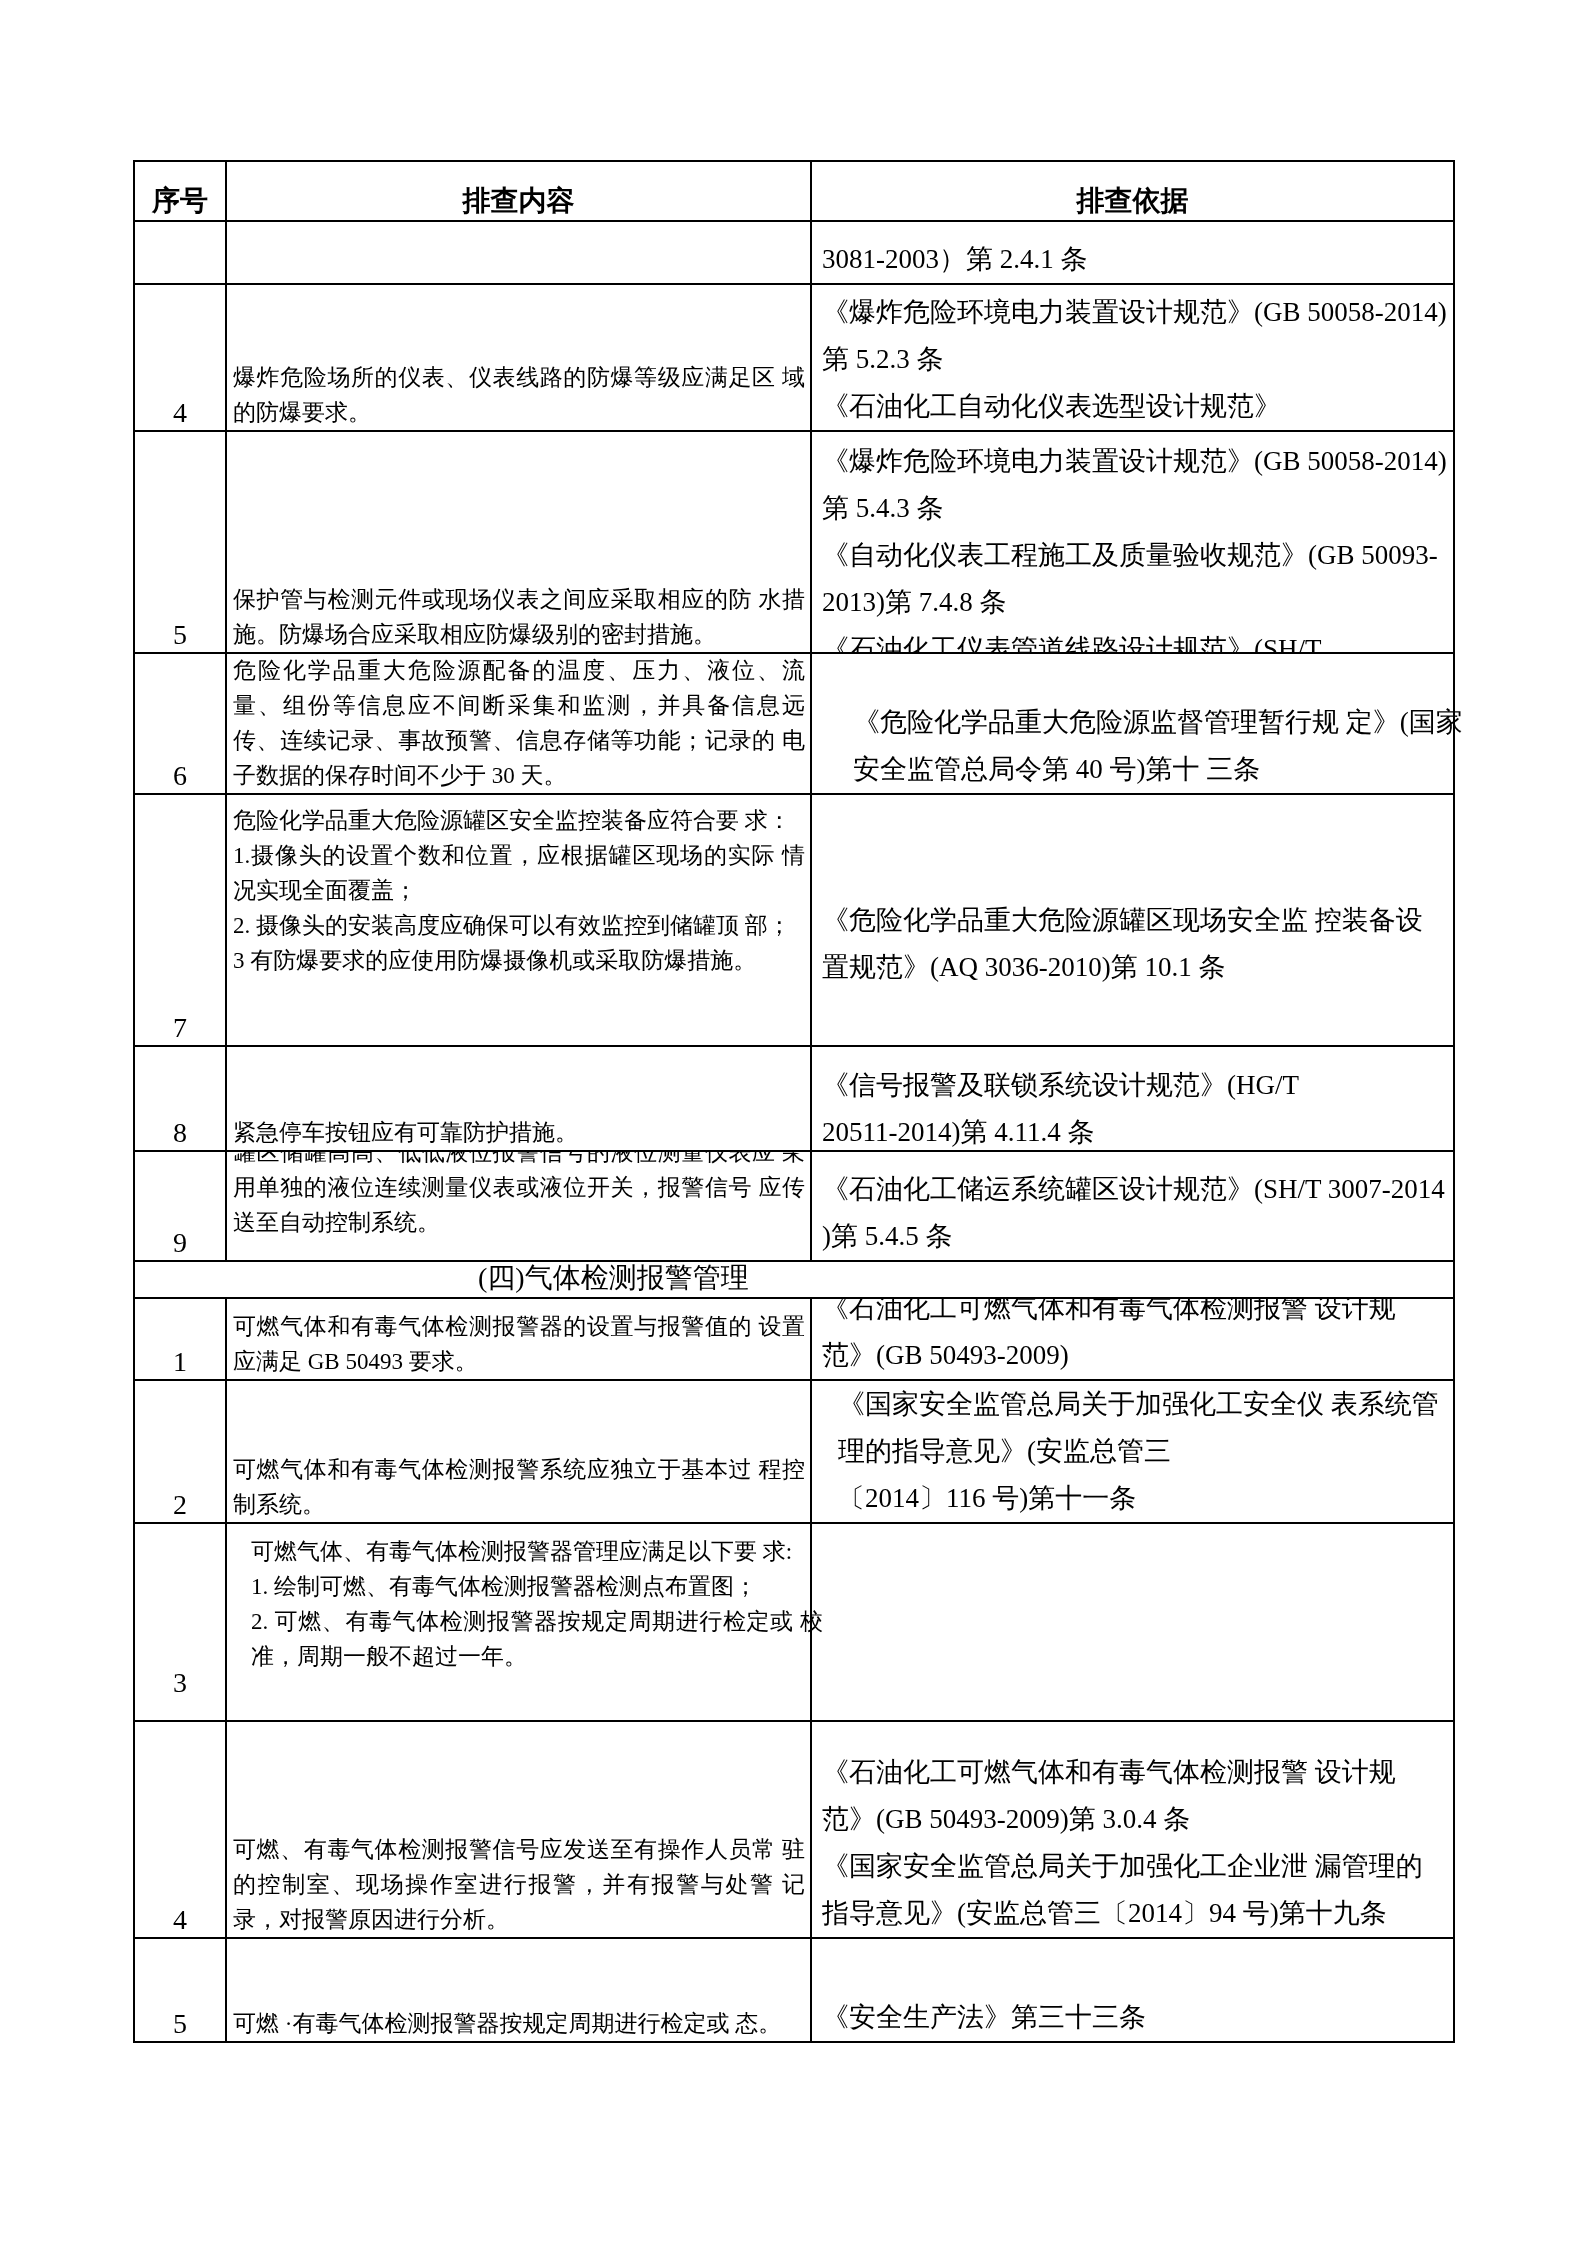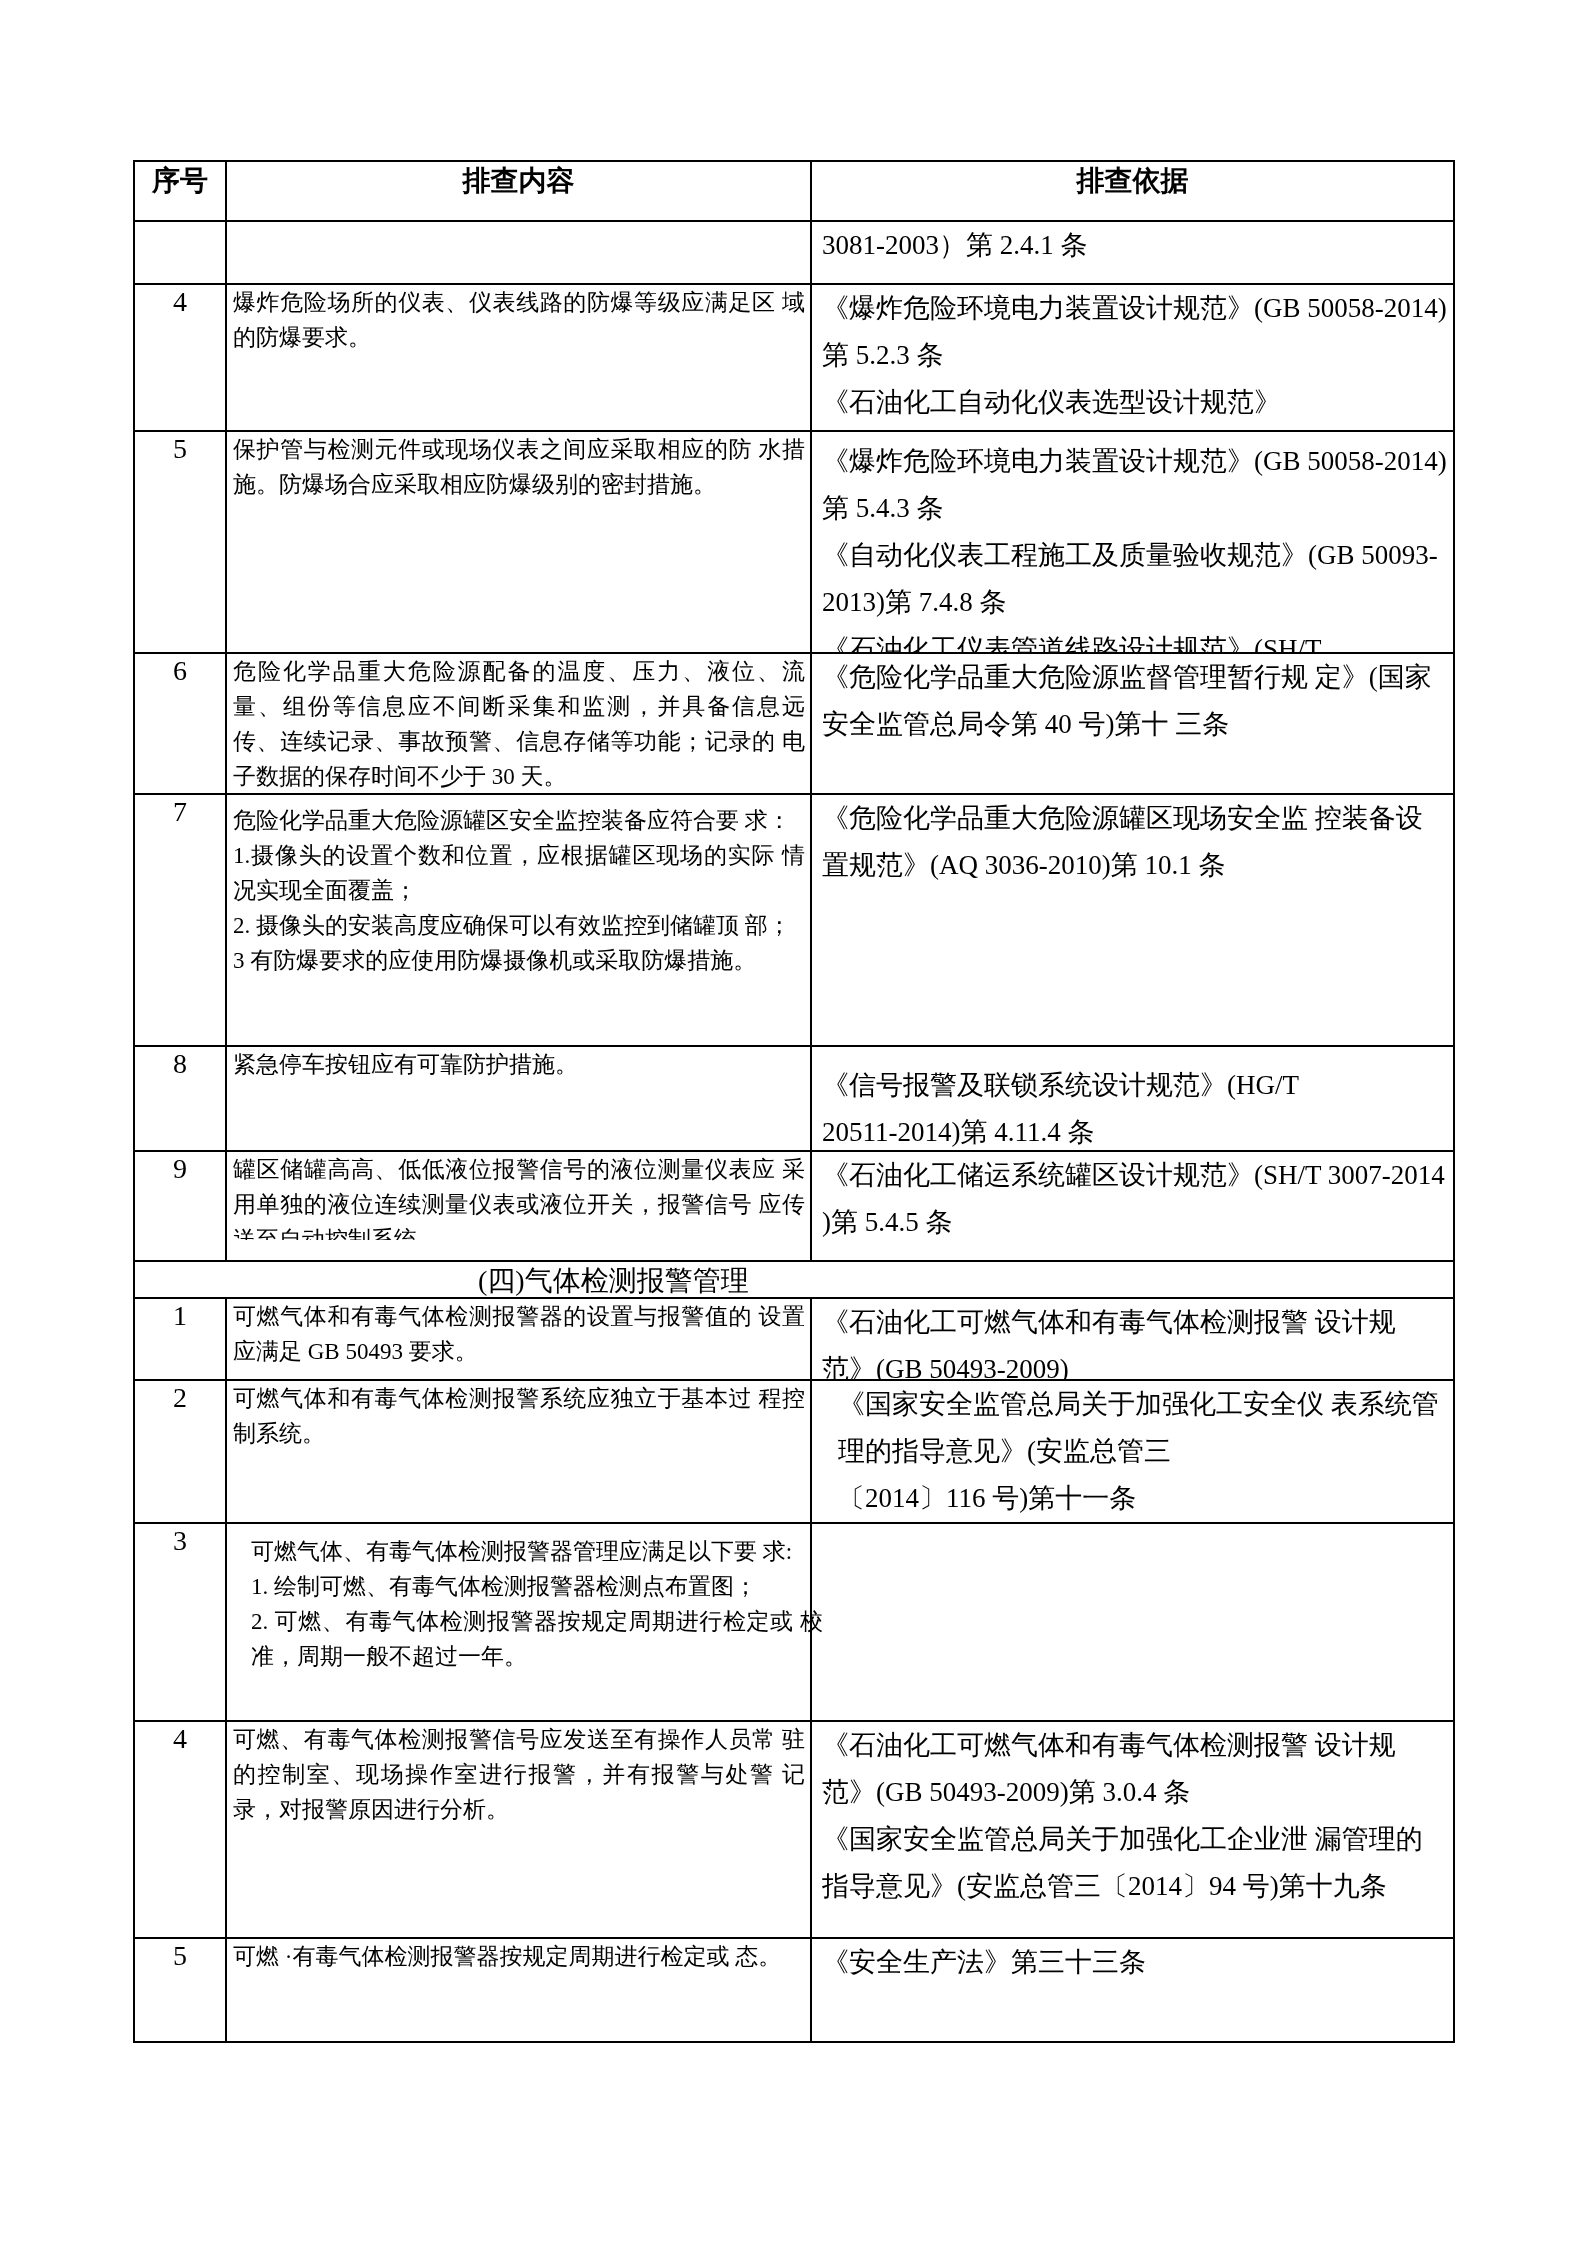--- a/index.html
+++ b/index.html
@@ -24,21 +24,21 @@
     border:2px solid #000;
     padding:0;
     vertical-align:top;
   }
   .cellbox{
     display:flex;
     overflow:hidden;
     box-sizing:border-box;
     width:100%;
   }
-  .v-mid{align-items:flex-start;border-radius:19px;}
+  .v-mid{align-items:flex-end;border-radius:19px;}
   .v-top{align-items:flex-start;}
   .txt{
     width:100%;
     white-space:pre-line;
     word-break:break-all;
   }
   .seq-txt{
     text-align:center;
     font-size:28px;
     line-height:34px;
@@ -154,21 +154,21 @@
             <div class="cellbox v-mid" style="height: 139px;">
               <div class="txt seq-txt">6</div>
             </div>
           </td>
           <td>
             <div class="cellbox v-mid" style="height: 139px;">
               <div class="txt content-txt">危险化学品重大危险源配备的温度、压力、液位、流 量、组份等信息应不间断采集和监测，并具备信息远 传、连续记录、事故预警、信息存储等功能；记录的 电子数据的保存时间不少于 30 天。</div>
             </div>
           </td>
           <td>
-            <div class="cellbox v-mid" style="height: 139px;">
+            <div class="cellbox v-mid" style="height: 139px; margin-left: 31px;">
               <div class="txt basis-txt">《危险化学品重大危险源监督管理暂行规 定》(国家安全监管总局令第 40 号)第十 三条</div>
             </div>
           </td>
         </tr>
         <tr>
           <td>
             <div class="cellbox v-mid" style="height: 250px;">
               <div class="txt seq-txt">7</div>
             </div>
           </td>

